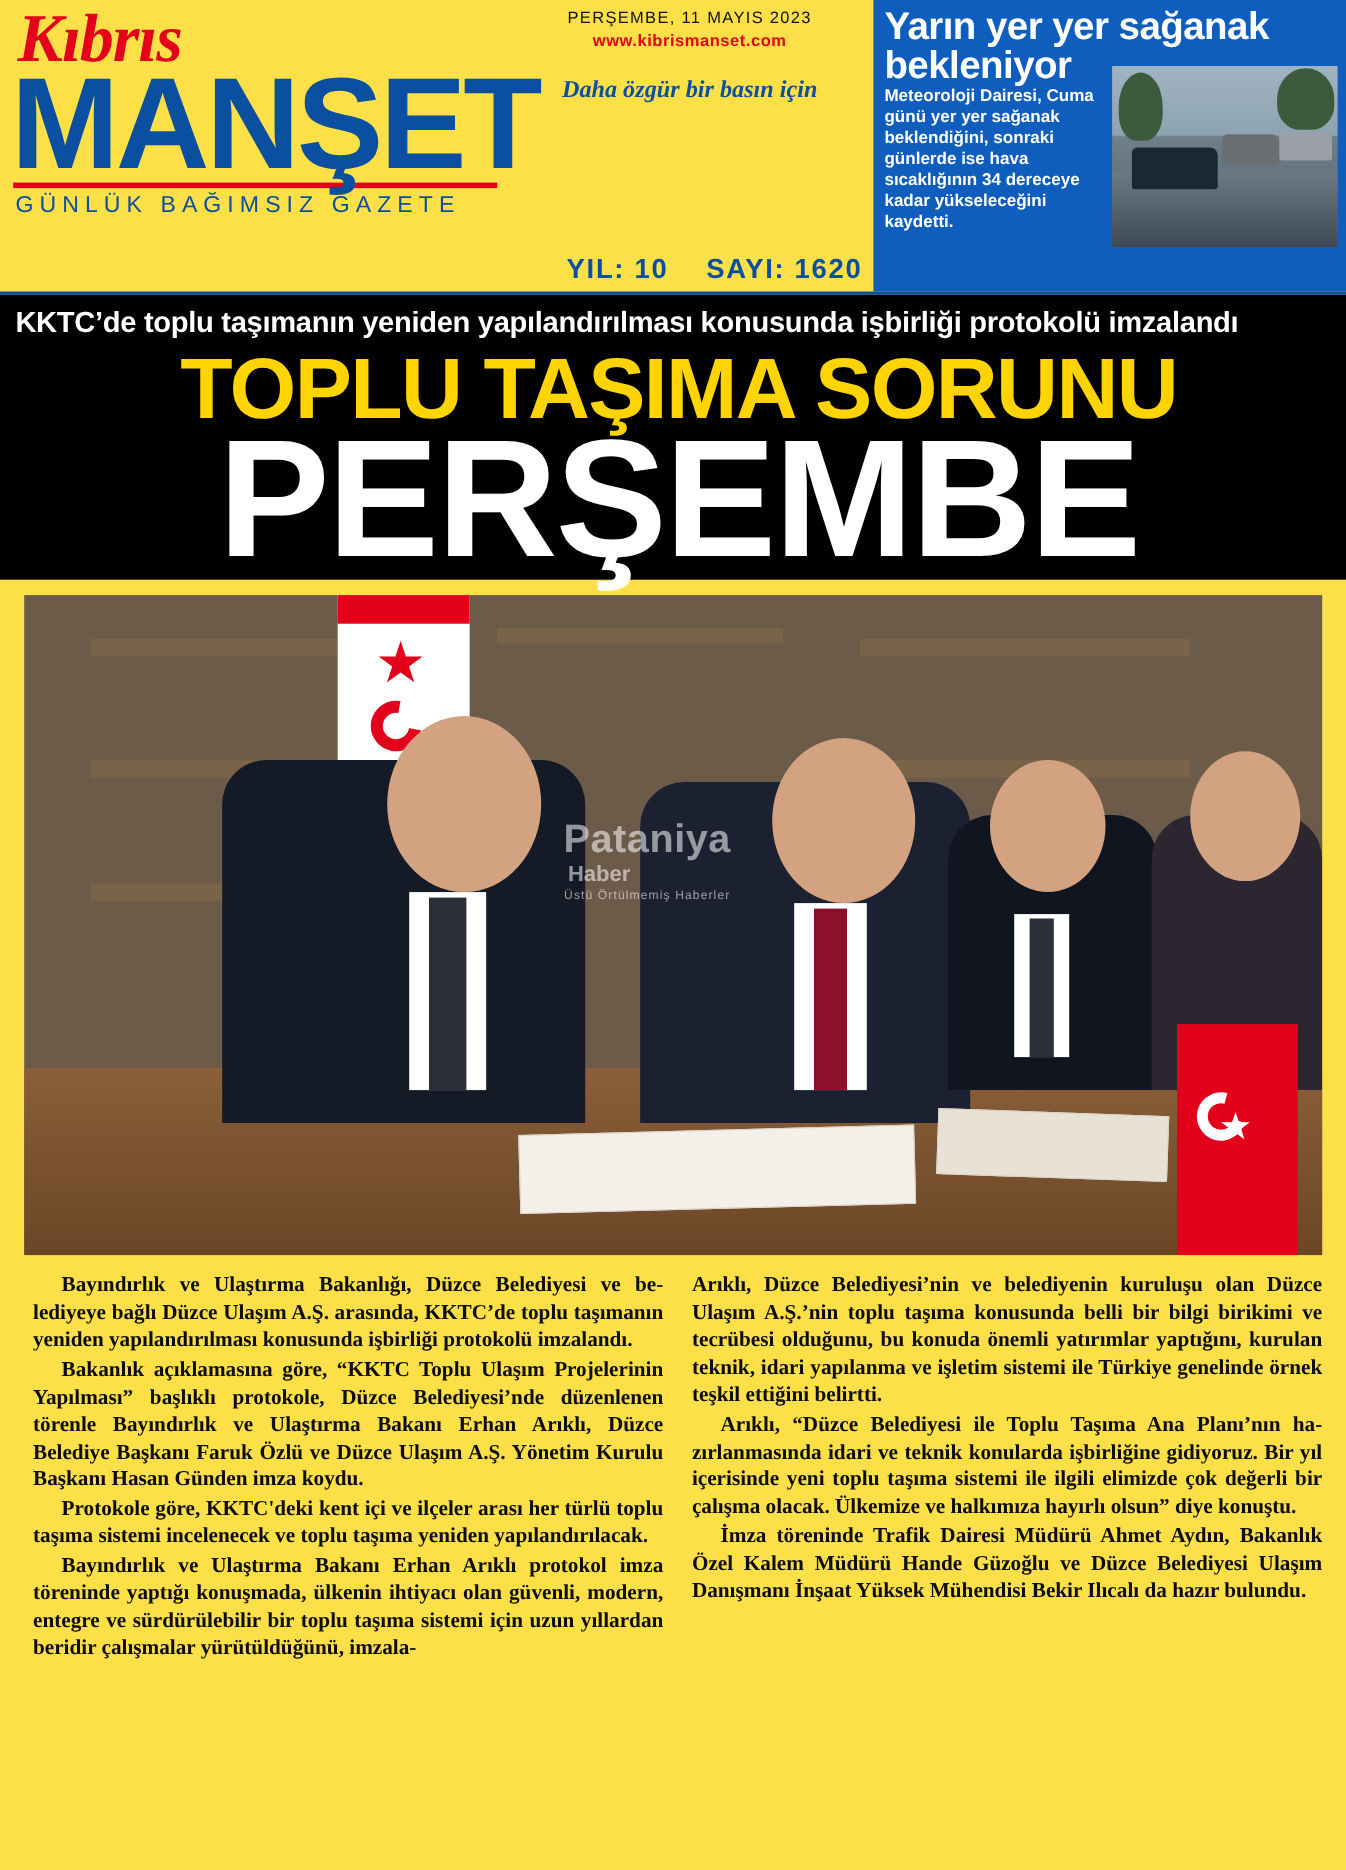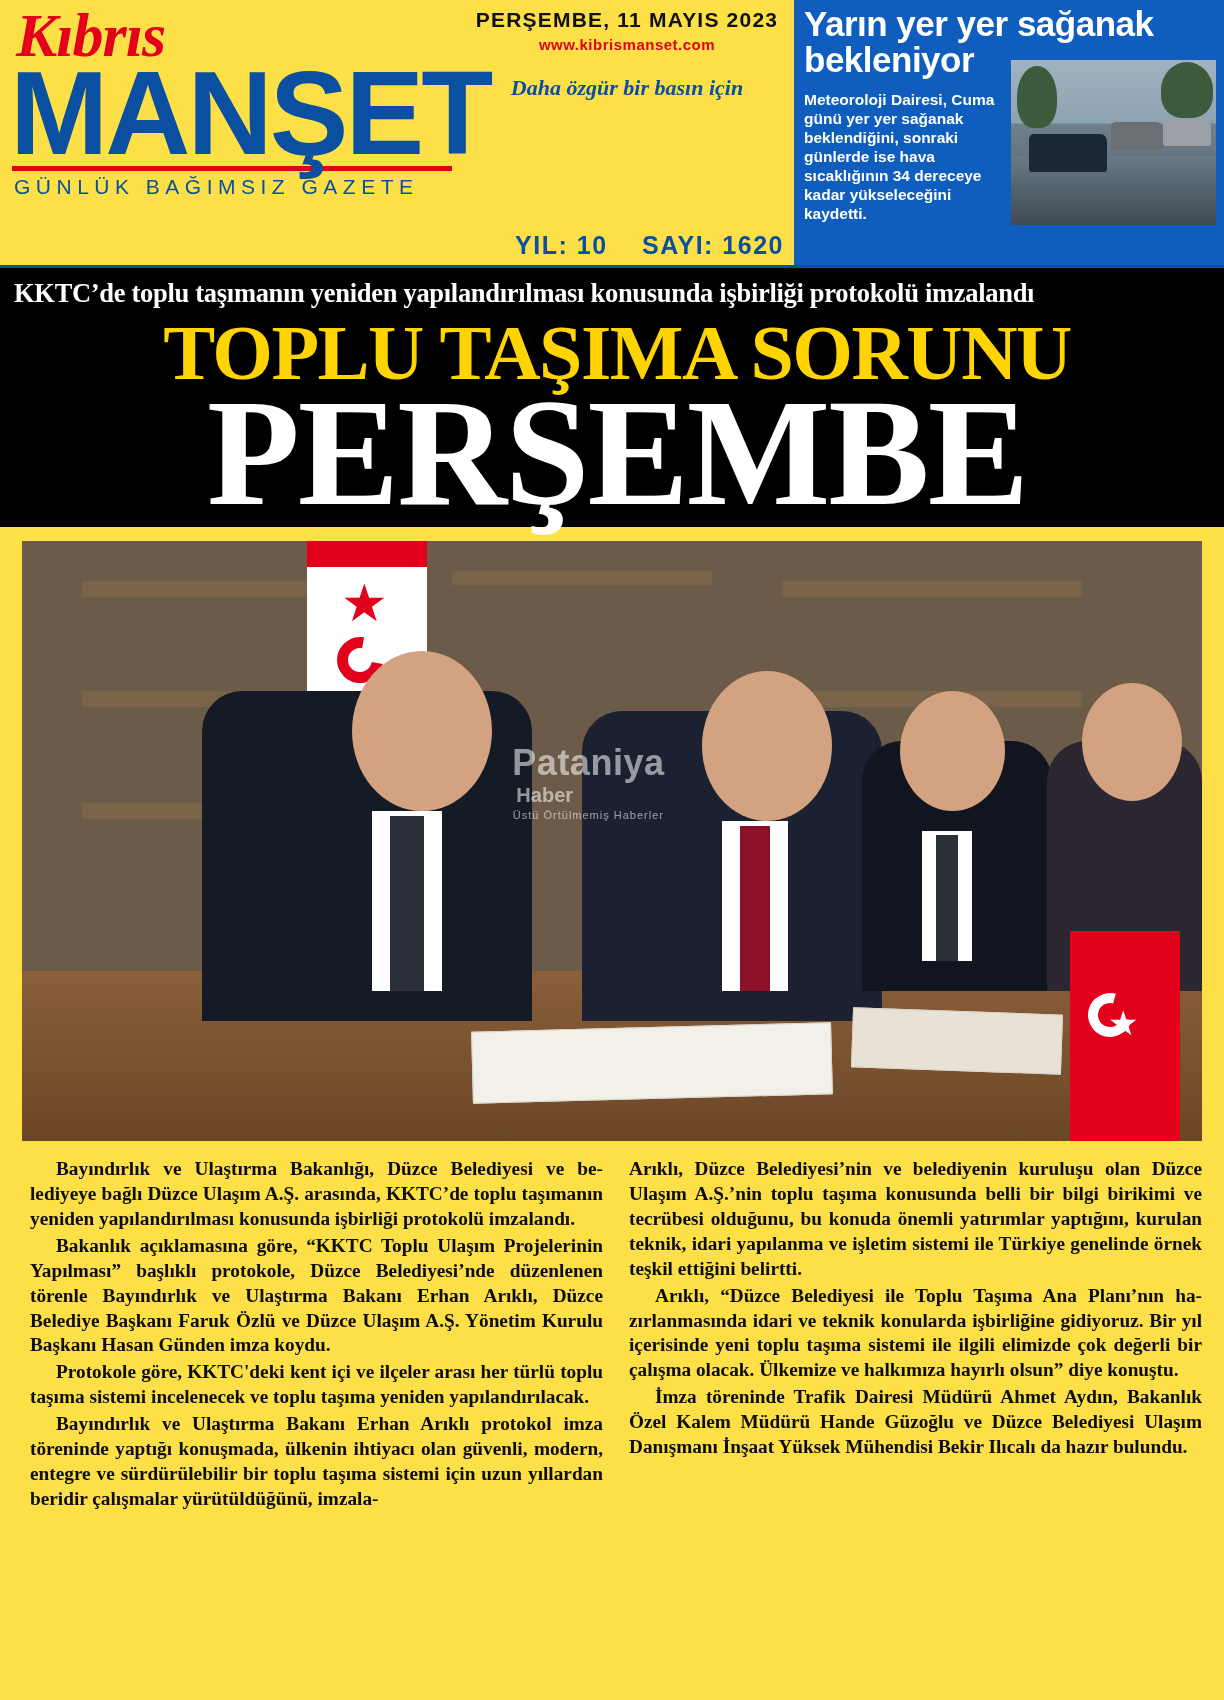--- a/index.html
+++ b/index.html
@@ -63,22 +63,22 @@
     margin-left: 6px;
   }
 
   .center-block {
     flex: 1;
     position: relative;
     padding-top: 8px;
     text-align: center;
   }
   .date-line {
-    font-size: 21px;
-    font-weight: bold;
+    font-size: 15px;
+    font-weight: normal;
     letter-spacing: 1.2px;
     color: #111;
   }
   .url-line {
     font-size: 15px;
     font-weight: bold;
     color: #e2001a;
     letter-spacing: 0.5px;
     margin-top: 4px;
   }
@@ -114,21 +114,21 @@
     font-size: 35px;
     font-weight: bold;
     line-height: 1.02;
     letter-spacing: -0.5px;
   }
   .weather-body {
     font-size: 15.5px;
     font-weight: bold;
     line-height: 1.22;
     width: 205px;
-    margin-top: 14px;
+    margin-top: 2px;
   }
   .weather-photo {
     position: absolute;
     right: 8px;
     top: 60px;
     width: 205px;
     height: 165px;
     background: linear-gradient(#9fb3c0 0%, #8ea3b2 38%, #6f7f8b 39%, #51606b 100%);
     overflow: hidden;
   }
@@ -140,21 +140,20 @@
     position: absolute; border-radius: 5px 7px 3px 3px;
   }
   .wp-tree {
     position: absolute; background: #3c5a3c; border-radius: 50% 50% 40% 40%;
   }
 
   
   .headline-band {
     background: #000000;
     padding: 10px 4px 6px 14px;
-    font-family: Liberation Serif, serif;
   }
   .kicker {
     color: #ffffff;
     font-size: 26.5px;
     font-weight: bold;
     letter-spacing: -0.3px;
     white-space: nowrap;
   }
   .headline-1 {
     color: #ffd400;

